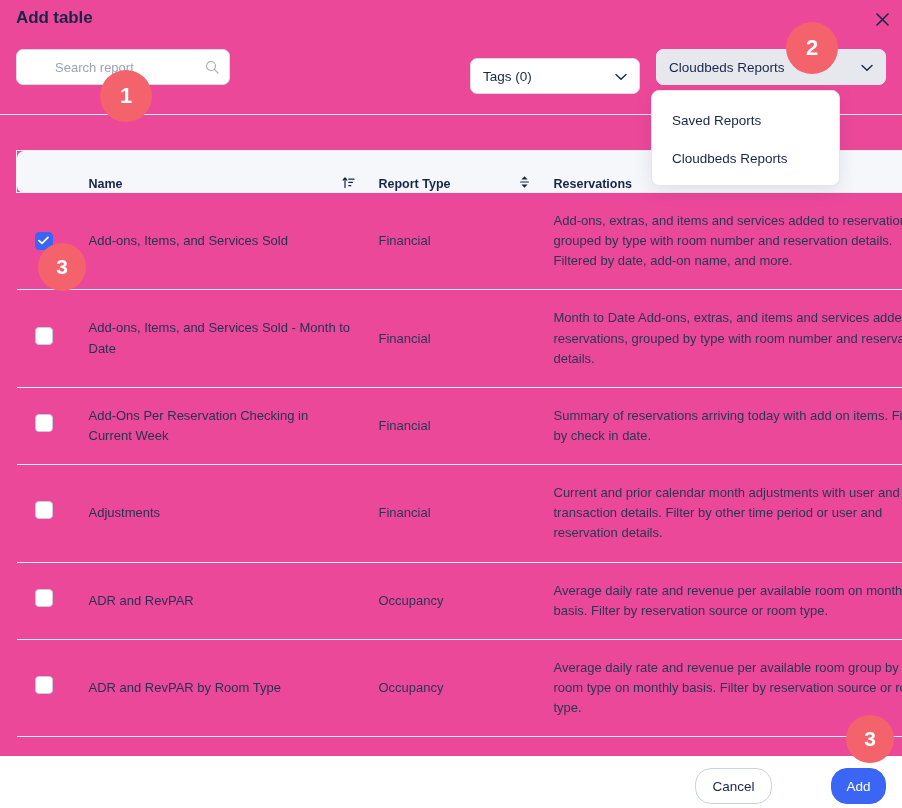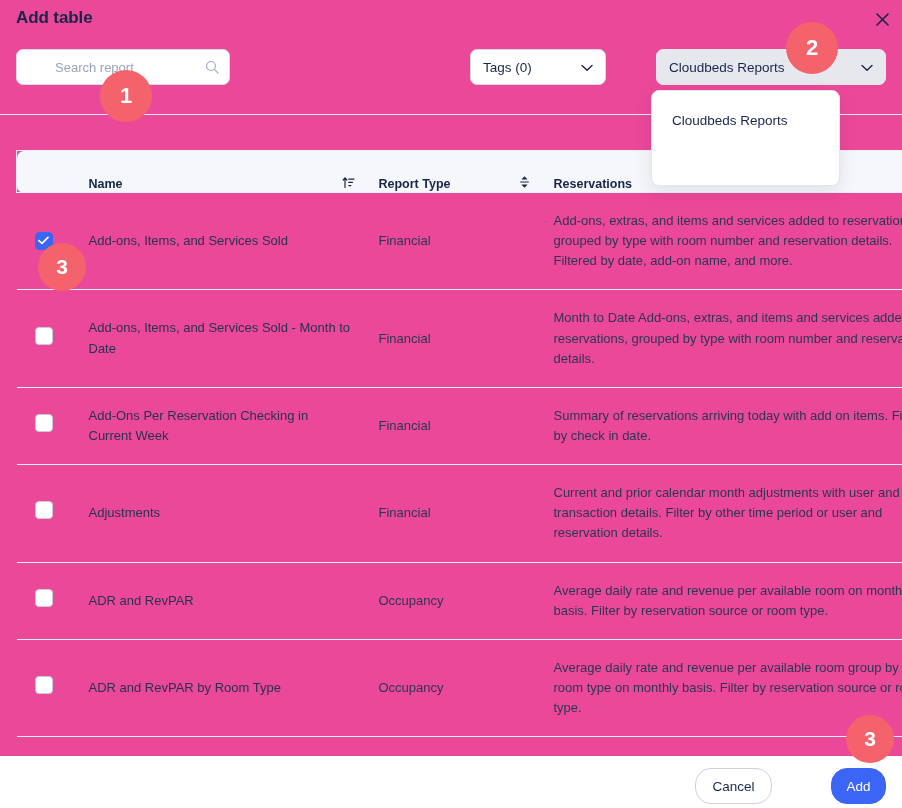--- a/index.html
+++ b/index.html
@@ -40,21 +40,21 @@
   .search-box { left: 0; width: 214px; cursor: text; padding-left: 38px; }
   .search-box input {
     border: none; outline: none; background: transparent;
     font-family: "Liberation Sans", sans-serif;
     font-size: 13px; color: #16264a; width: 168px;
   }
   .search-box input::placeholder { color: #9aa3b8; }
   .search-icon { position: absolute; right: 10px; top: 10px; }
 
   .ctl-report-type { left: 228px; width: 210px; }
-  .ctl-tags       { left: 454px; width: 136px; }
+  .ctl-tags       { left: 454px; width: 170px; margin-top: 9px; }
   .ctl-source     { left: 640px; width: 230px; background:#e6e8ed; border-color:#e6e8ed; }
   .ctl .lbl { flex: 1 1 auto; font-size: 13.5px; font-weight: 500; color:#16264a; }
   .ctl .chev { flex: 0 0 auto; margin-left: 6px; }
 
   
   .dropdown {
     position: absolute; left: 651px; top: 90px; width: 189px; height: 96px;
     background:#fff; border:1px solid #e2e6ee; border-radius: 8px;
     box-shadow: 0 6px 18px rgba(25,40,80,0.10);
     padding: 10px 0; z-index: 40;
@@ -171,20 +171,23 @@
       <span class="lbl">Cloudbeds Reports</span>
       <span class="chev">
         <svg width="12" height="8" viewBox="0 0 12 8" aria-hidden="true">
           <path d="M1 1.5 L6 6.2 L11 1.5" stroke="#16264a" stroke-width="1.4" fill="none" stroke-linecap="round" stroke-linejoin="round"></path>
         </svg>
       </span>
     </div>
   </div>
 
   <div class="dropdown">
+    <div class="dropdown-item">
+      <span>Saved Reports</span>
+    </div>
     <div class="dropdown-item">
       <span>Cloudbeds Reports</span>
     </div>
   </div>
 
   <div class="top-divider"></div>
 
   <div class="table-wrap">
     <table>
       <colgroup>

